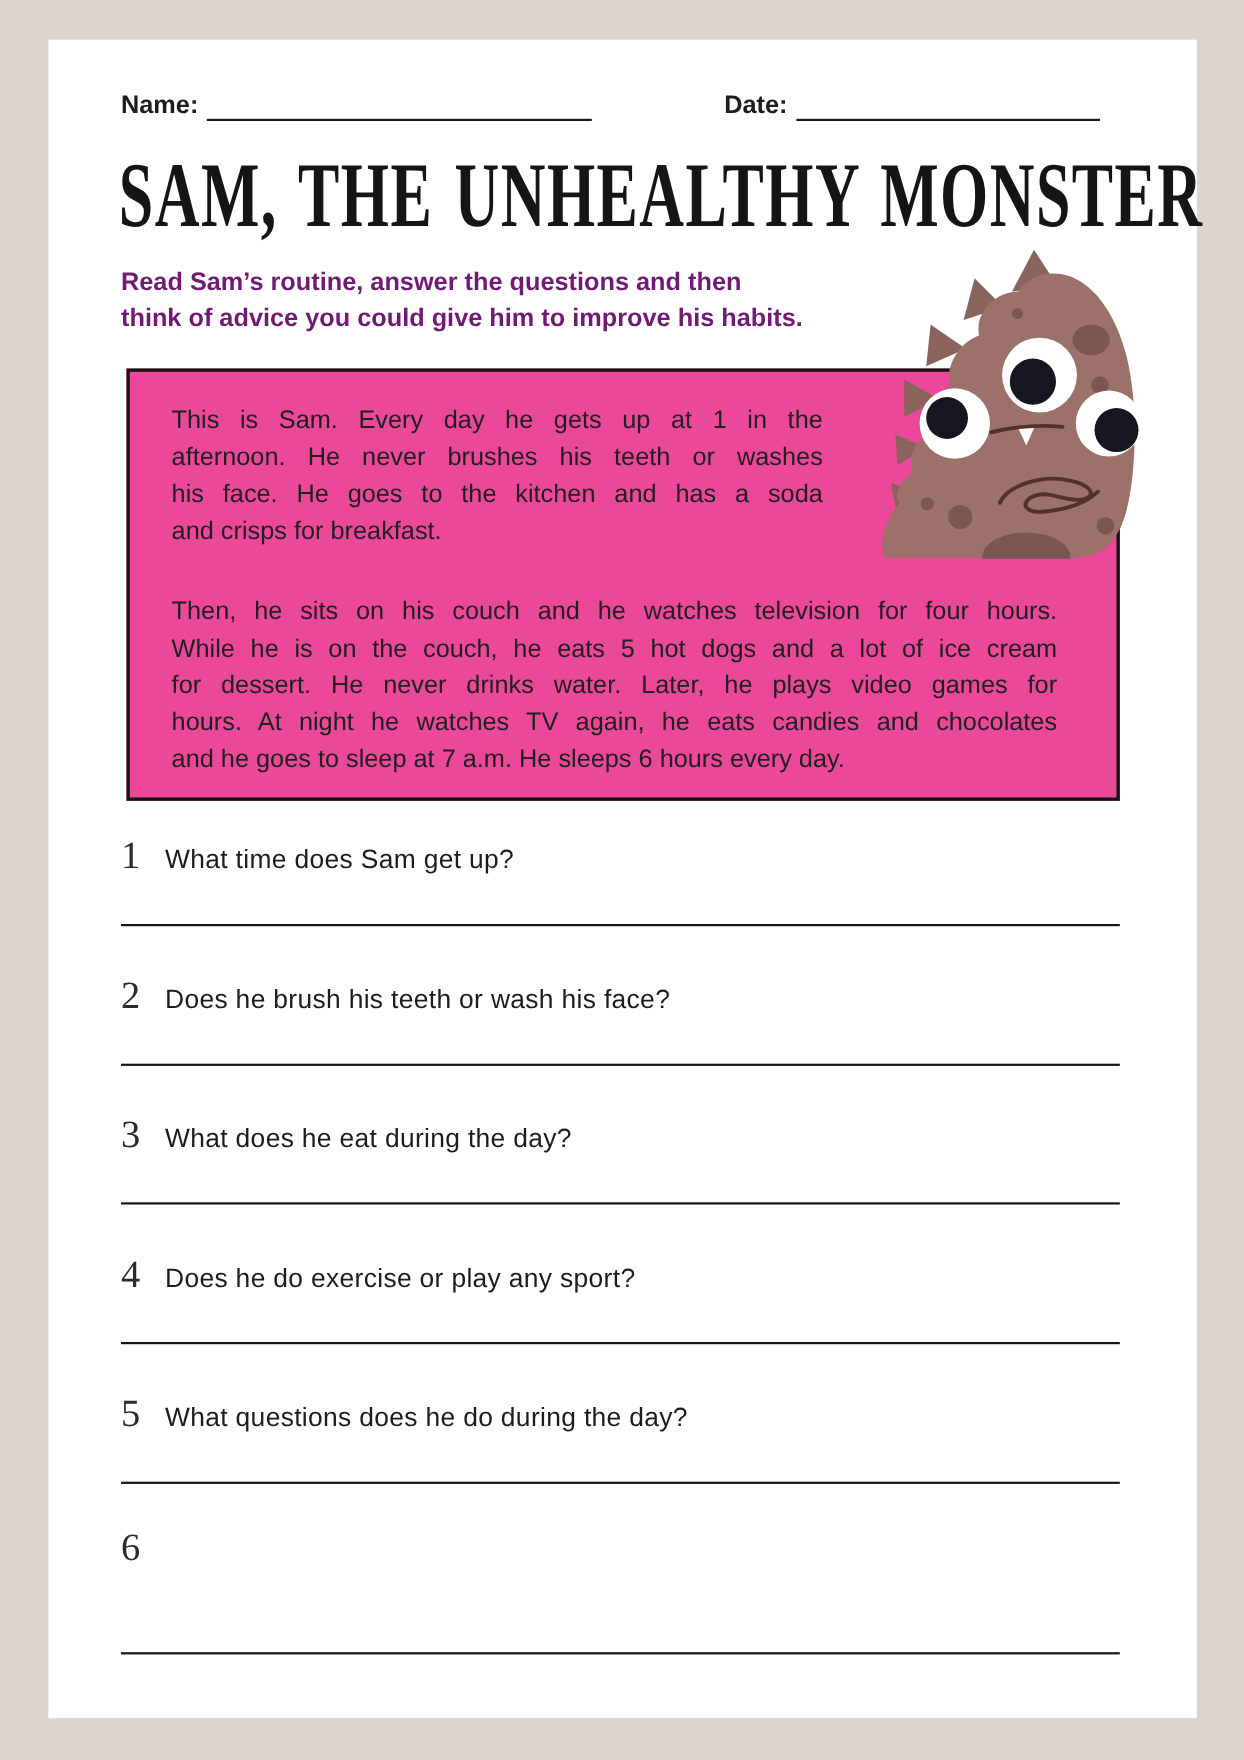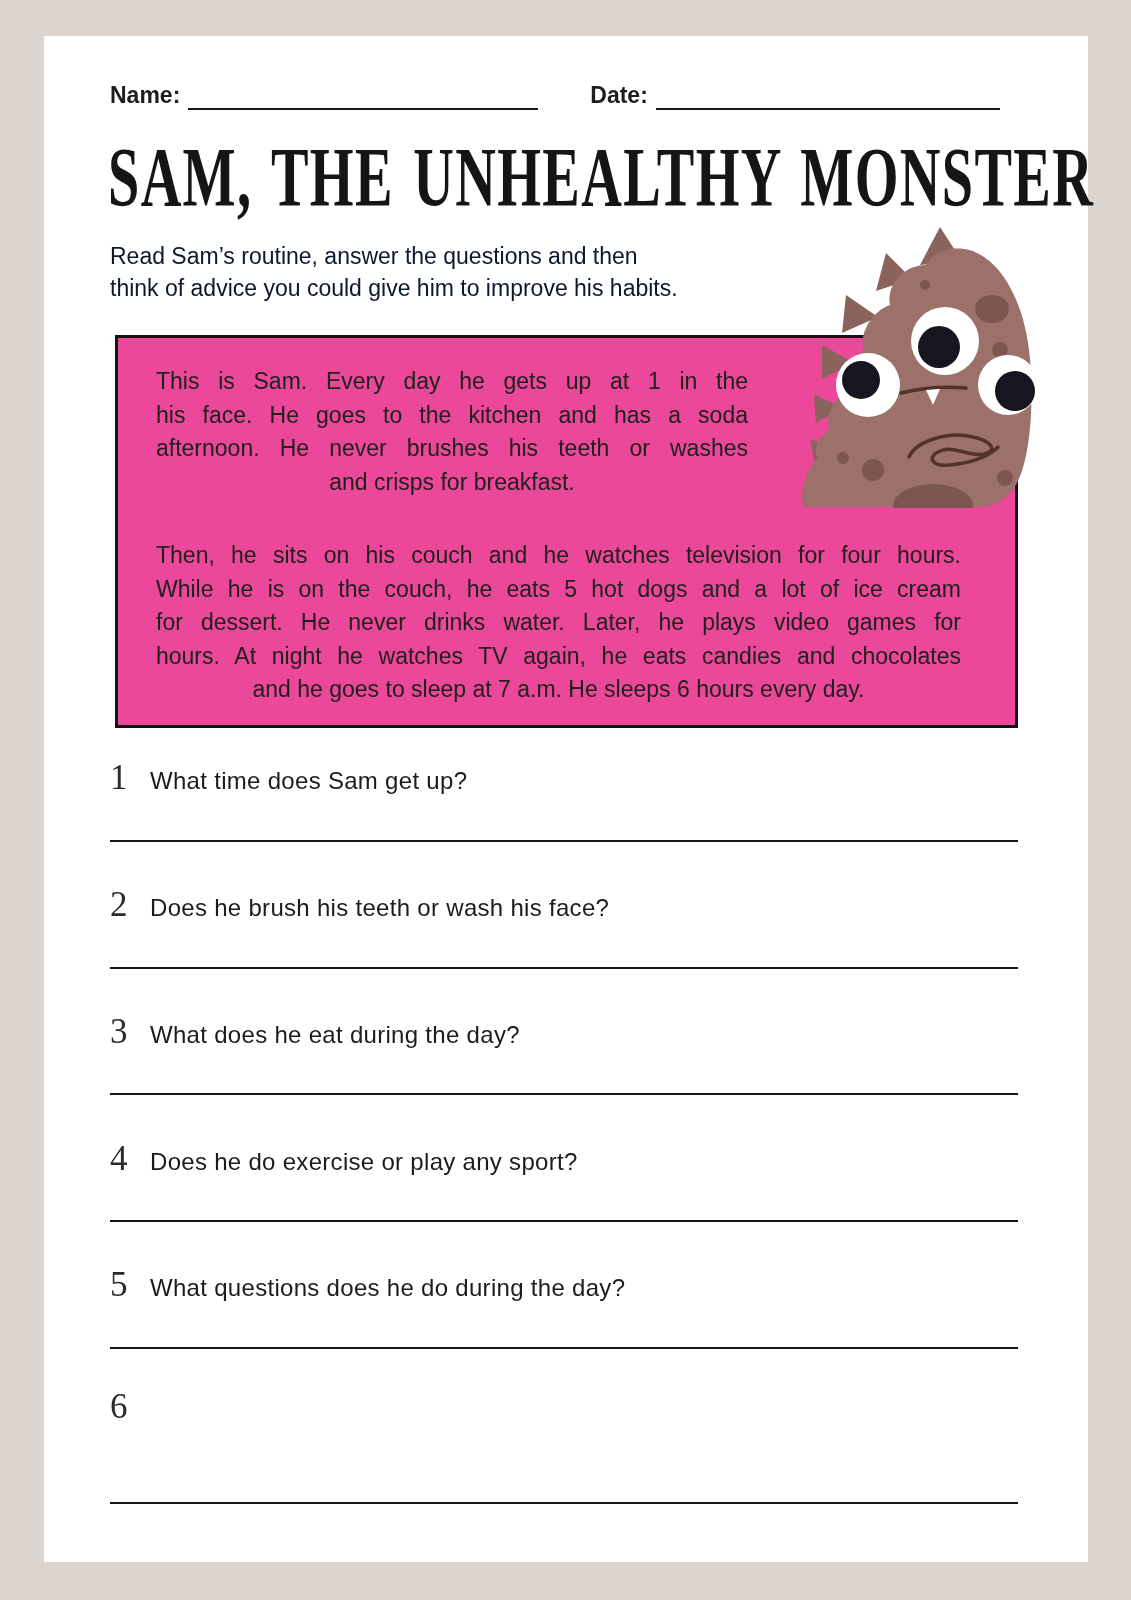--- a/index.html
+++ b/index.html
@@ -25,21 +25,21 @@
     display: flex;
     align-items: flex-end;
   }
   .hdr-label {
     font-size: 23px;
     font-weight: 700;
     color: #1d1d1d;
     line-height: 30px;
     padding-right: 8px;
   }
-  .date-label { margin-left: 52px; }
+  .date-label { margin-left: 120px; }
   .write-line {
     border-bottom: 2px solid #1a1a1a;
     height: 28px;
   }
   .name-line { width: 350px; }
   .date-line { flex: 1; }
 
   
   .title {
     position: absolute;
@@ -54,23 +54,23 @@
     white-space: nowrap;
     transform: scaleX(0.67);
     transform-origin: left top;
   }
 
   
   .instructions {
     position: absolute;
     left: 66px; top: 204px;
     font-size: 23px;
-    font-weight: 400;
+    font-weight: 700;
     line-height: 32px;
-    color: #0f172a;
+    color: #701a75;
     white-space: pre-line;
   }
 
   
   .reading-box {
     position: absolute;
     left: 71px; top: 299px;
     width: 903px; height: 393px;
     border: 3px solid #131313;
     box-sizing: border-box;
@@ -78,21 +78,21 @@
     background: #ec4899;
   }
   .para {
     font-size: 23px;
     line-height: 33.5px;
     color: #202020;
   }
   .para1 { width: 592px; }
   .para2 { margin-top: 40px; width: 805px; }
   .jline { text-align: justify; text-align-last: justify; }
-  .jlast { text-align: center; }
+  .jlast { text-align: left; }
 
   
   .monster {
     position: absolute;
     left: 744px; top: 183px;
     width: 252px; height: 289px;
     z-index: 3;
   }
 
   
@@ -146,22 +146,22 @@
     </div>
 
     <div class="title">SAM, THE UNHEALTHY MONSTER</div>
 
     <div class="instructions">Read Sam’s routine, answer the questions and then
 think of advice you could give him to improve his habits.</div>
 
     <div class="reading-box">
       <div class="para para1">
         <div class="jline">This is Sam. Every day he gets up at 1 in the</div>
+        <div class="jline">afternoon. He never brushes his teeth or washes</div>
         <div class="jline">his face. He goes to the kitchen and has a soda</div>
-        <div class="jline">afternoon. He never brushes his teeth or washes</div>
         <div class="jlast">and crisps for breakfast.</div>
       </div>
       <div class="para para2">
         <div class="jline">Then, he sits on his couch and he watches television for four hours.</div>
         <div class="jline">While he is on the couch, he eats 5 hot dogs and a lot of ice cream</div>
         <div class="jline">for dessert. He never drinks water. Later, he plays video games for</div>
         <div class="jline">hours. At night he watches TV again, he eats candies and chocolates</div>
         <div class="jlast">and he goes to sleep at 7 a.m. He sleeps 6 hours every day.</div>
       </div>
     </div>

